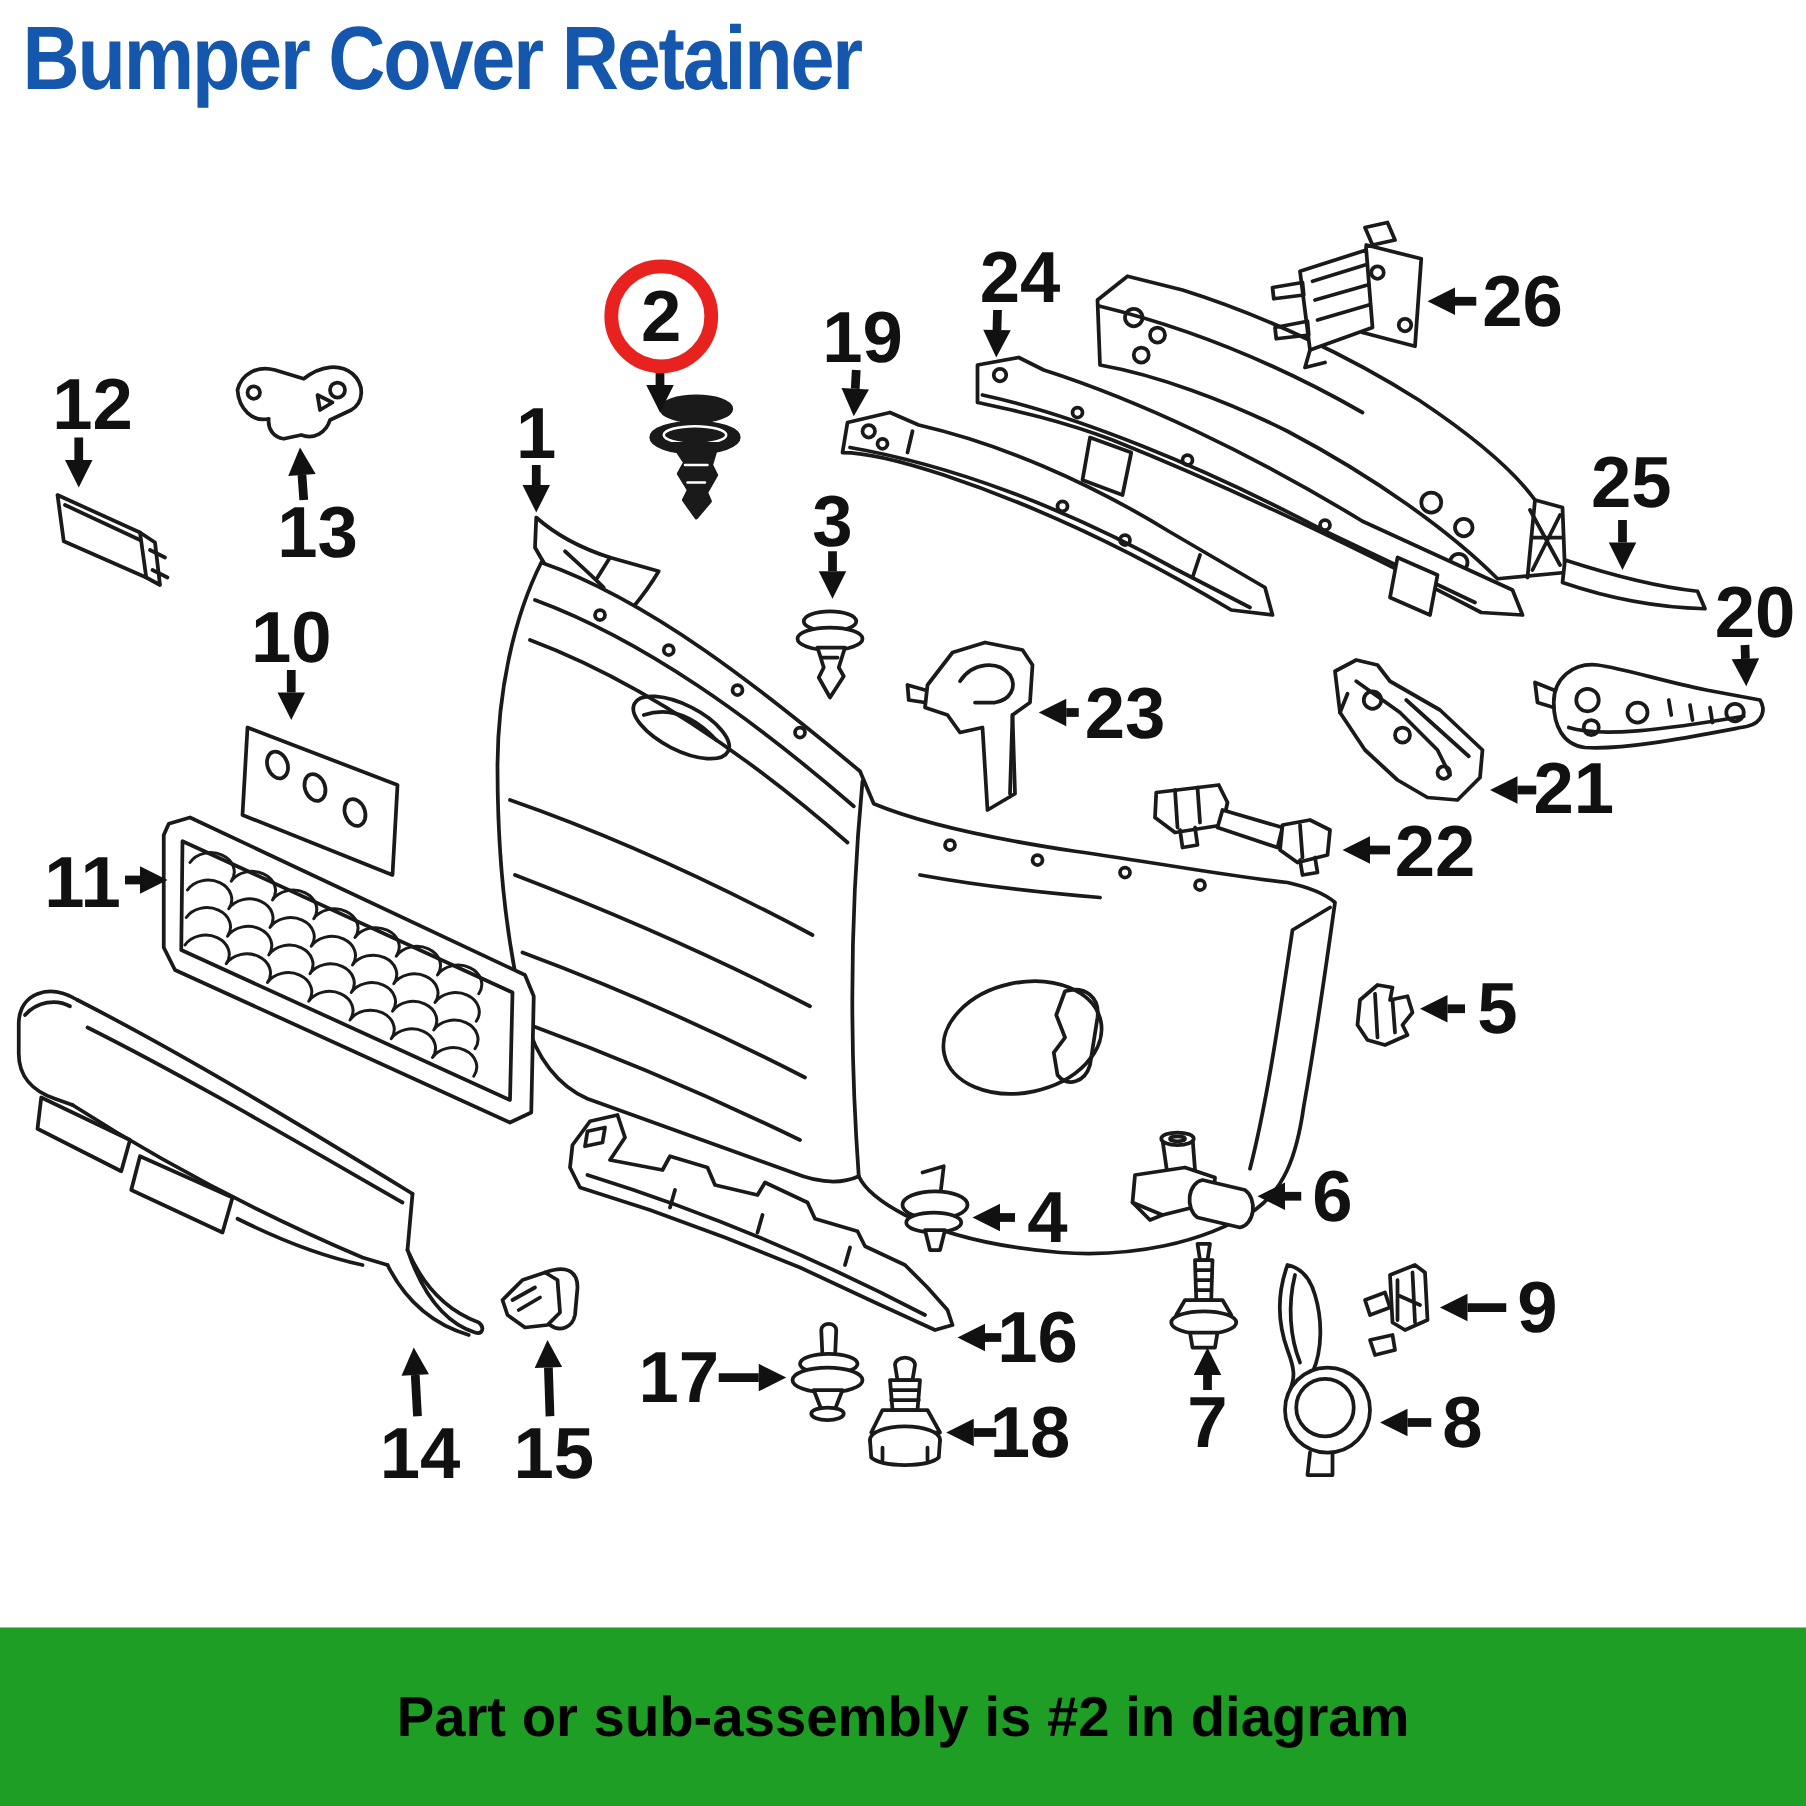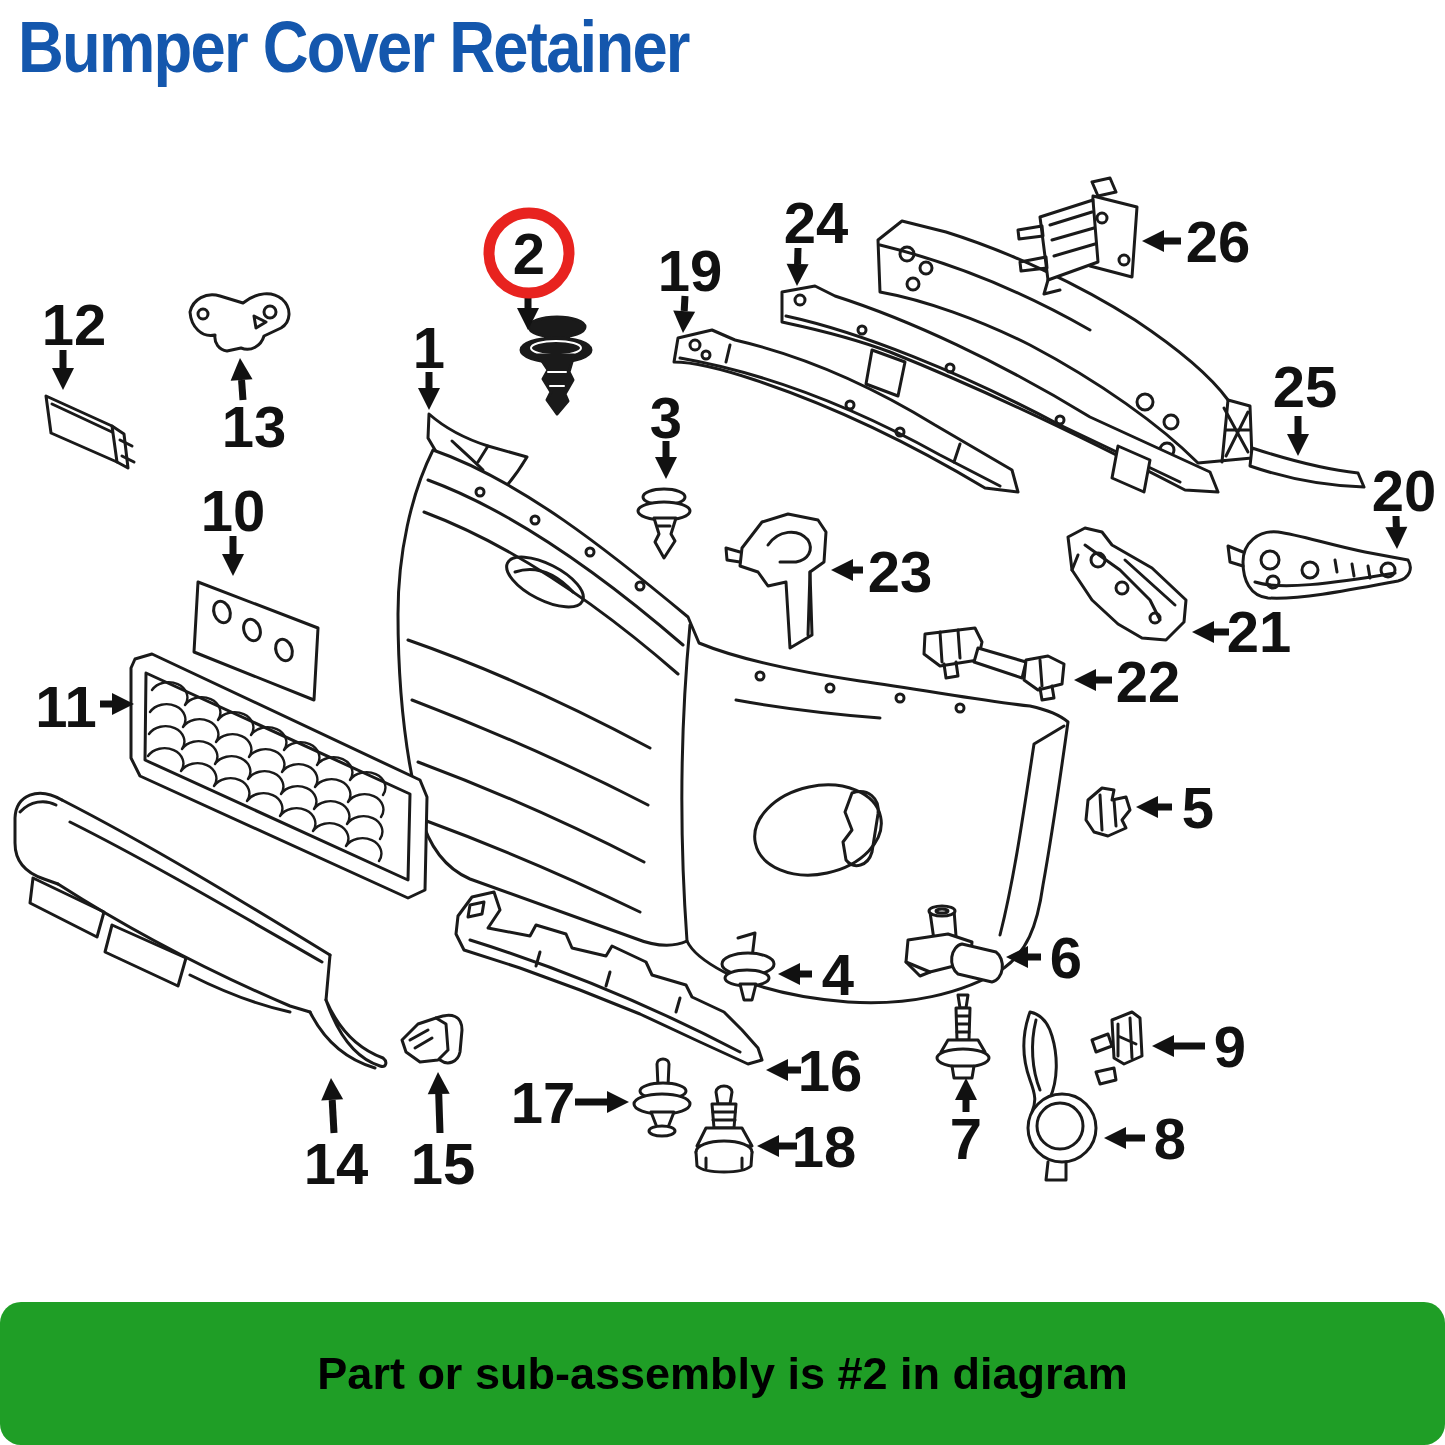--- a/index.html
+++ b/index.html
@@ -9,21 +9,21 @@
          font-family:"Liberation Sans",sans-serif;font-weight:bold;font-size:72px;
          color:var(--title-color,#1457ad);letter-spacing:-2px;white-space:nowrap;
          transform:scaleX(0.88);transform-origin:left top;}
   .art{position:absolute;left:0;top:0;}
   .lbl{font-family:"Liberation Sans",sans-serif;font-weight:bold;font-size:58px;
        fill:#111;text-anchor:middle;dominant-baseline:central;}
   .arrow-shaft{stroke:#111;stroke-width:7;fill:none;}
   .arrow-head{fill:#111;stroke:none;}
   .hl-circle{fill:none;stroke:var(--hl,#e8231f);stroke-width:11;}
   .banner{position:absolute;left:0;right:0;top:1302px;bottom:0;
-          background:var(--banner-bg,#1f9e26);display:flex;flex-direction:column;border-radius:21px;}
+          background:var(--banner-bg,#1f9e26);display:flex;flex-direction:column;}
   .banner-line{flex:1;display:flex;align-items:center;justify-content:center;
                font-weight:bold;font-size:45px;color:var(--banner-text,#000);}
 </style>
 </head>
 <body>
 
 <div class="page">
 
   <svg class="art" viewBox="0 0 1445 1302" width="1445" height="1302">
     <g stroke="#1a1a1a" stroke-width="3" fill="none" stroke-linejoin="round" stroke-linecap="round">

